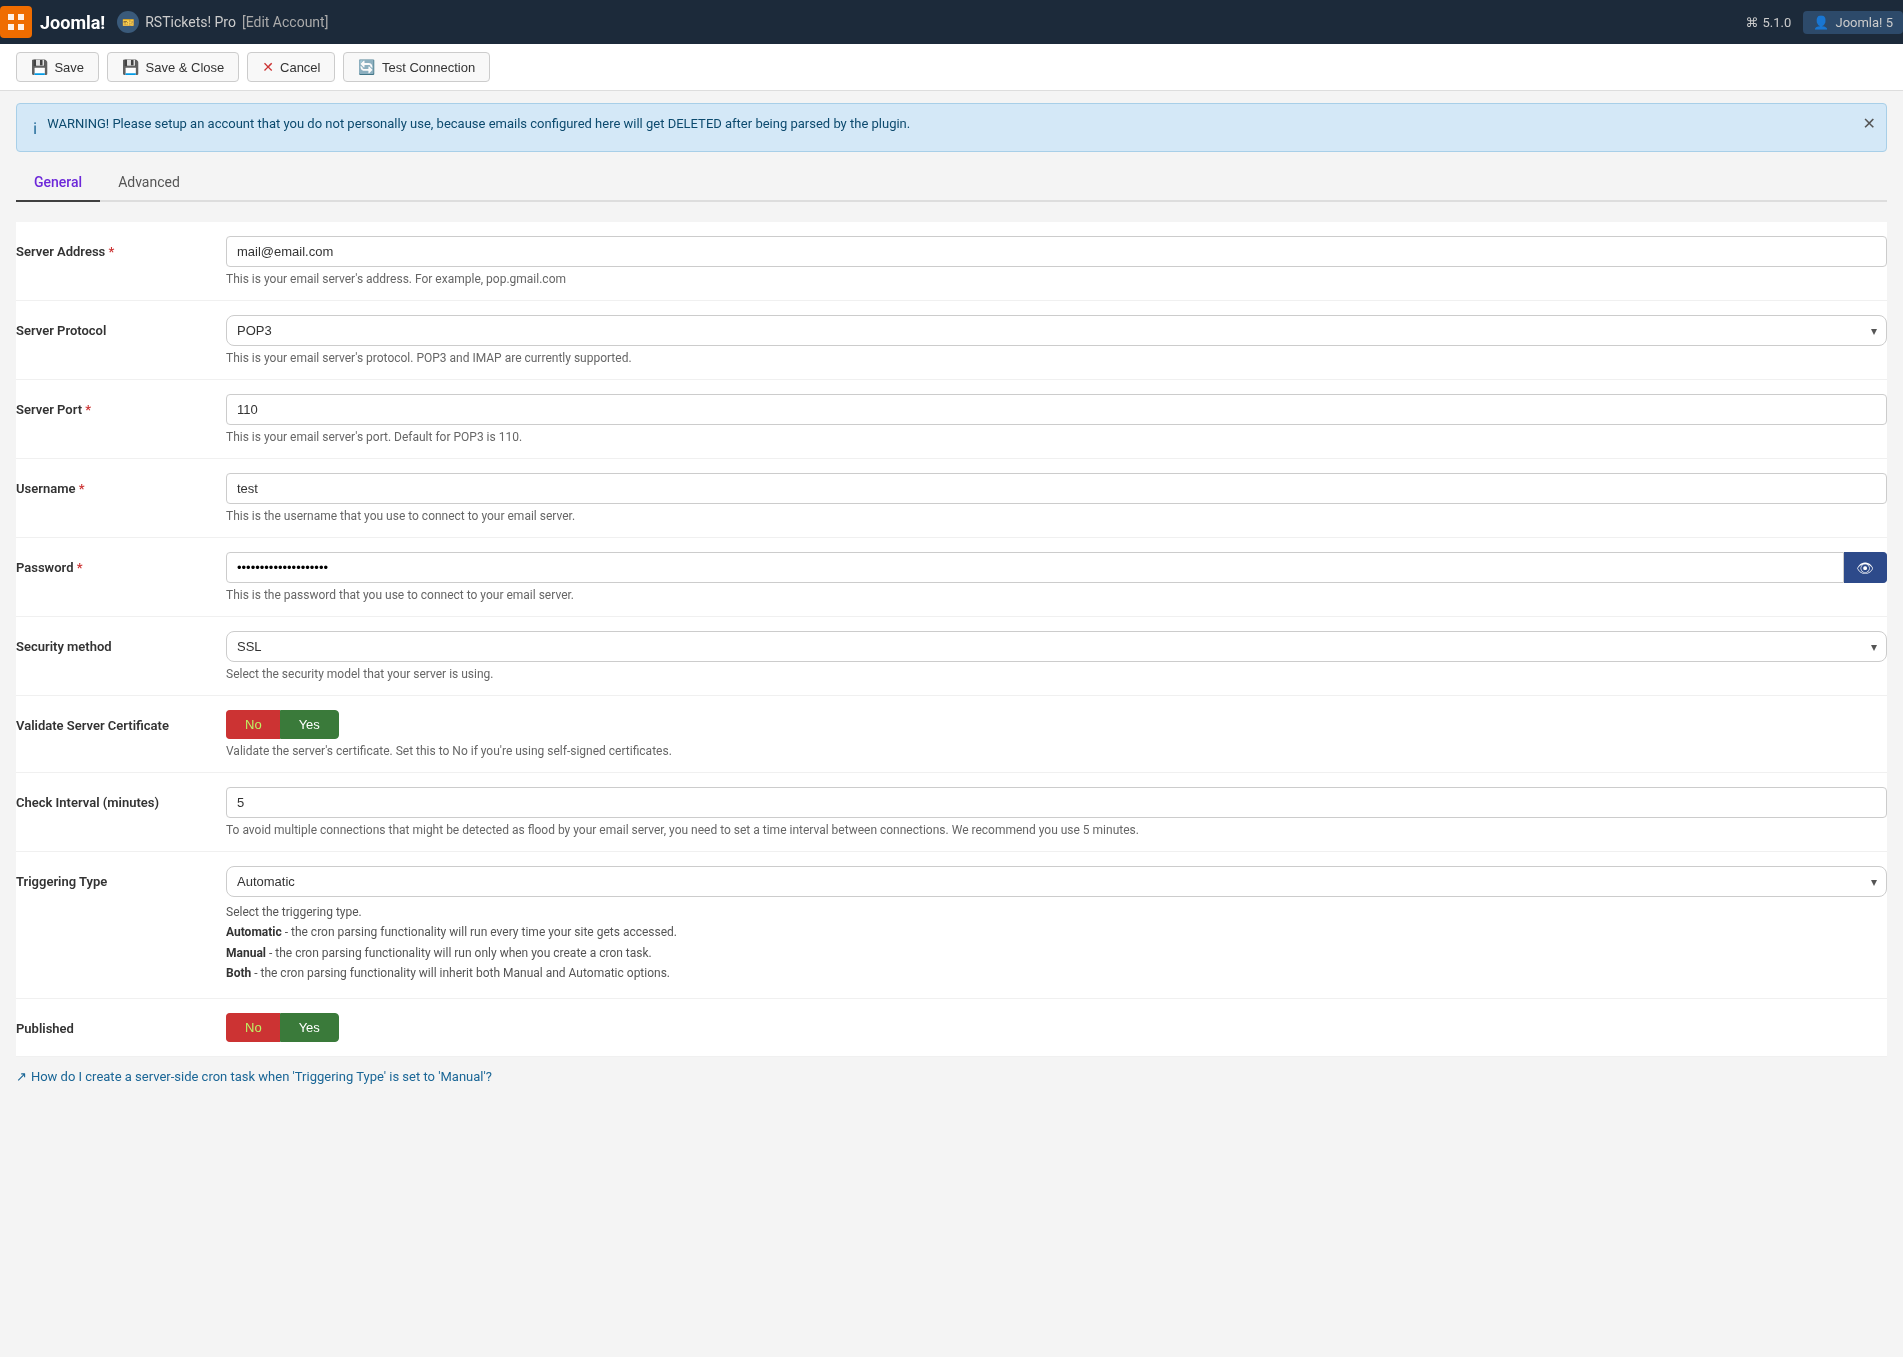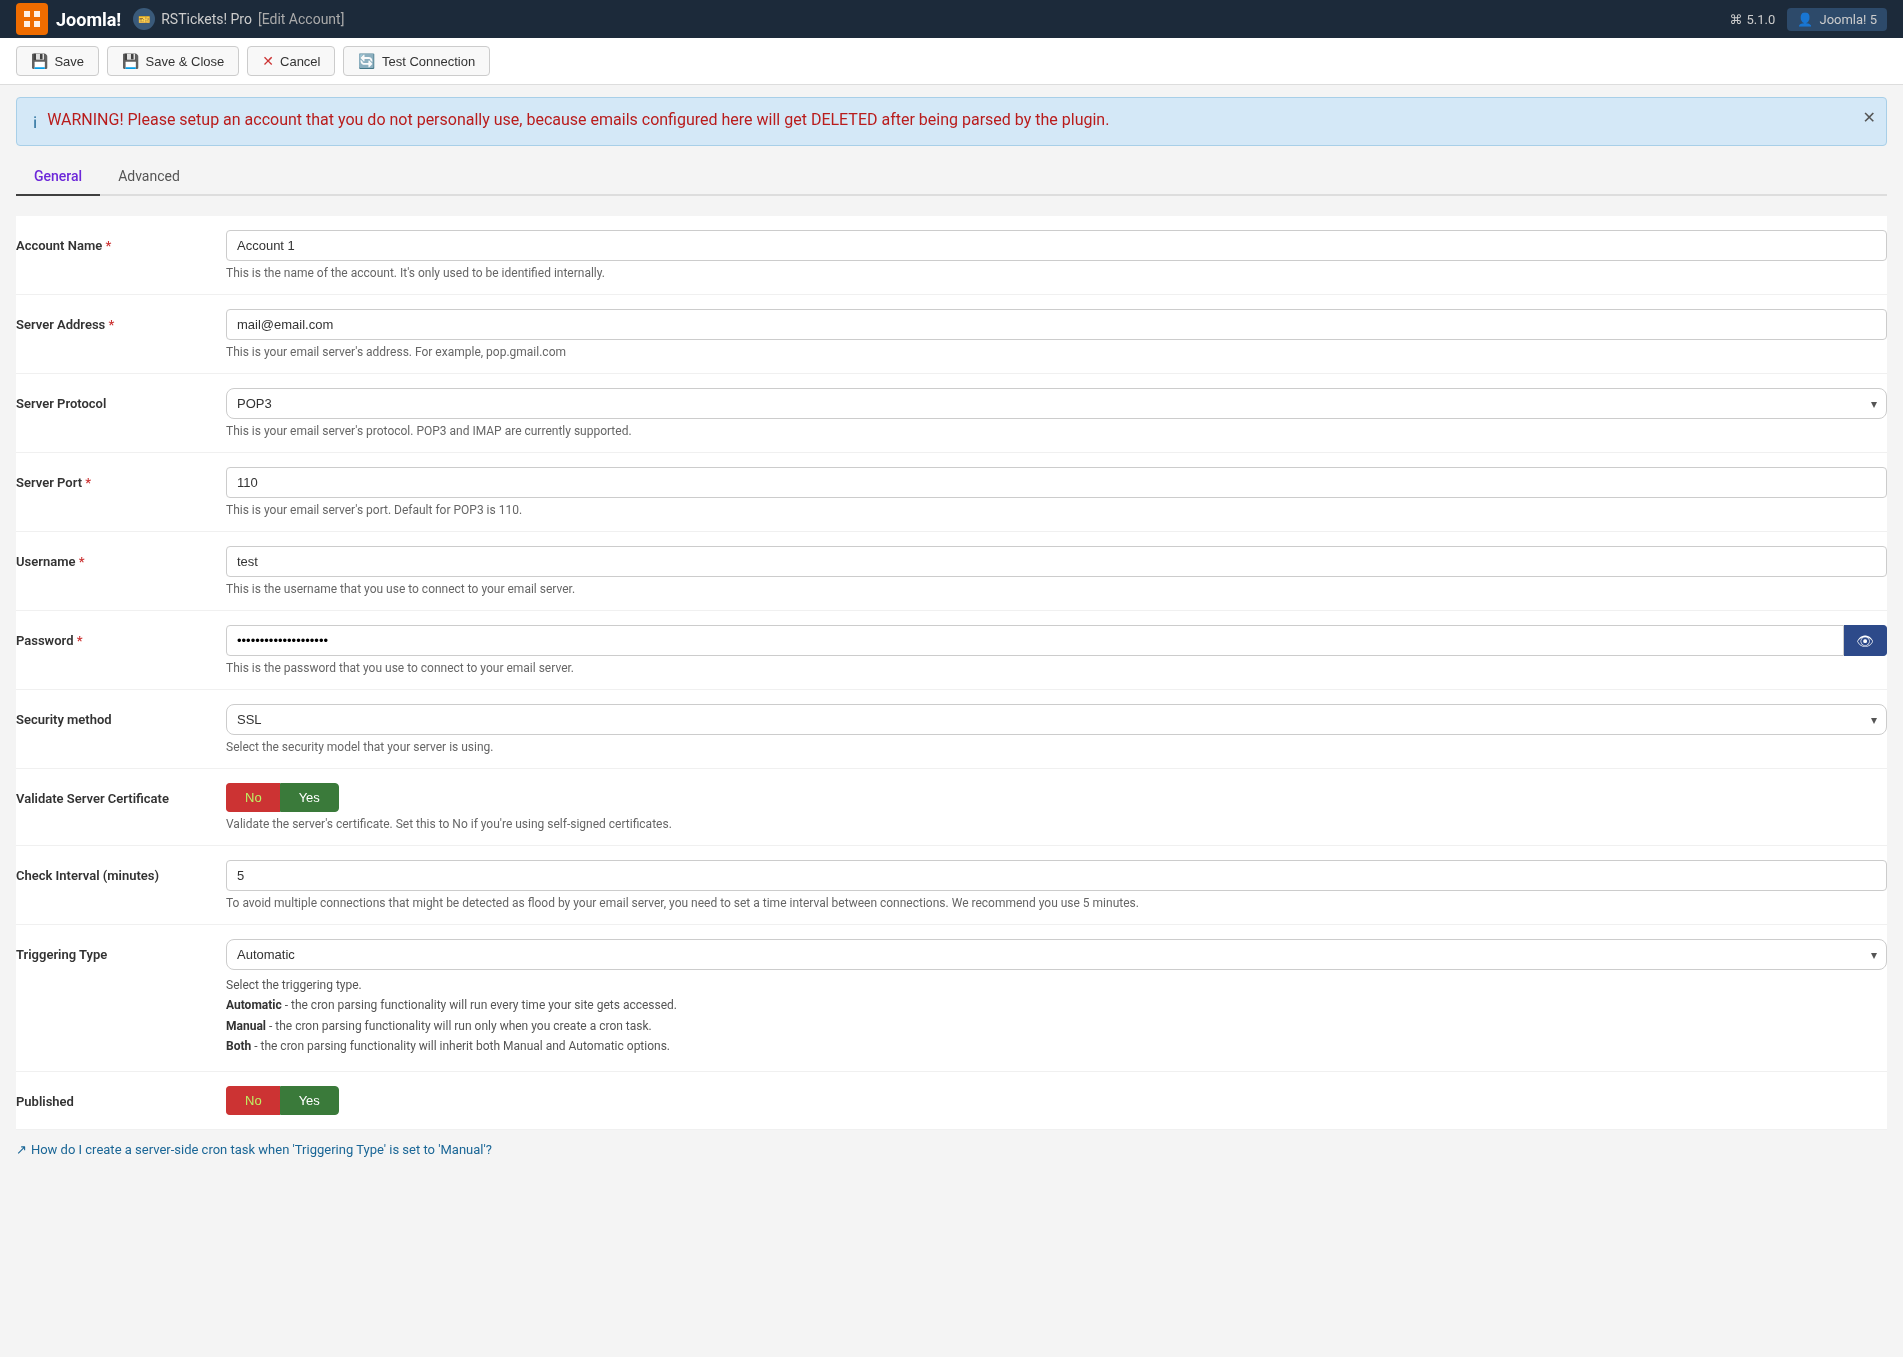--- a/index.html
+++ b/index.html
@@ -3,22 +3,22 @@
   <meta charset="utf-8">
   <style>
     * { box-sizing: border-box; margin: 0; padding: 0; }
     body { font-family: -apple-system, BlinkMacSystemFont, "Segoe UI", Roboto, Arial, sans-serif; font-size: 14px; background: #f4f4f4; color: #333; }
 
     
     .navbar {
       background: #1c2a3a;
       display: flex;
       align-items: center;
-      padding: 0 16px;
-      height: 38px;
+      padding: 0 0;
+      height: 44px;
       color: #fff;
       justify-content: space-between;
     }
     .navbar-left { display: flex; align-items: center; gap: 12px; }
     .navbar-brand { display: flex; align-items: center; gap: 8px; font-size: 18px; font-weight: bold; color: #fff; }
     .joomla-logo { width: 32px; height: 32px; }
     .navbar-title { font-size: 14px; color: #ccc; display: flex; align-items: center; gap: 6px; }
     .navbar-title .app-icon { background: #3a5a7a; border-radius: 50%; width: 22px; height: 22px; display: inline-flex; align-items: center; justify-content: center; font-size: 10px; }
     .navbar-right { display: flex; align-items: center; gap: 12px; font-size: 13px; color: #ccc; }
     .navbar-version { display: flex; align-items: center; gap: 4px; }
@@ -55,21 +55,21 @@
       border: 1px solid #a8cfe8;
       border-radius: 4px;
       margin: 12px 16px;
       padding: 12px 16px;
       display: flex;
       align-items: flex-start;
       gap: 10px;
       position: relative;
     }
     .warning-icon { color: #1a6696; font-size: 16px; flex-shrink: 0; margin-top: 1px; }
-    .warning-text { font-size: 16px; color: #b91c1c; flex: 1; }
+    .warning-text { font-size: 13px; color: #0c4a6e; flex: 1; }
     .warning-close { position: absolute; right: 10px; top: 10px; cursor: pointer; color: #555; font-size: 16px; background: none; border: none; }
 
     
     .page-container { padding: 0 16px 30px; }
 
     
     .tabs { display: flex; border-bottom: 2px solid #ddd; margin-bottom: 20px; }
     .tab {
       padding: 10px 18px;
       cursor: pointer;
@@ -231,27 +231,20 @@
       <span>General</span>
     </div>
     <div class="tab">
       <span>Advanced</span>
     </div>
   </div>
 
   
   <div class="form-section">
 
-    <div class="form-row">
-      <div class="form-label required">Account Name</div>
-      <div class="form-field">
-        <input type="text" class="form-input" value="Account 1" style="">
-        <div class="form-help">This is the name of the account. It's only used to be identified internally.</div>
-      </div>
-    </div>
 
     <div class="form-row">
       <div class="form-label required">Server Address</div>
       <div class="form-field">
         <input type="text" class="form-input" value="mail@email.com" style="">
         <div class="form-help">This is your email server's address. For example, pop.gmail.com</div>
       </div>
     </div>
 
     <div class="form-row">

